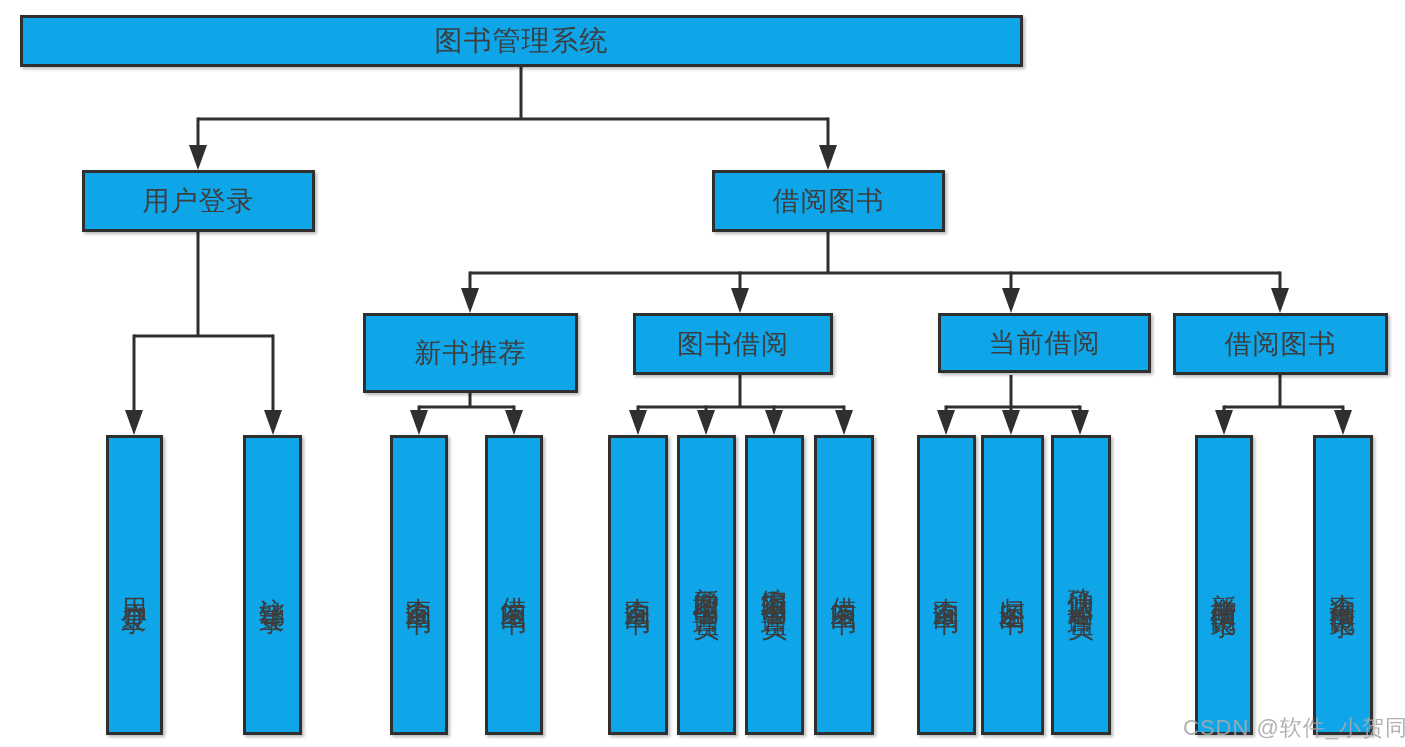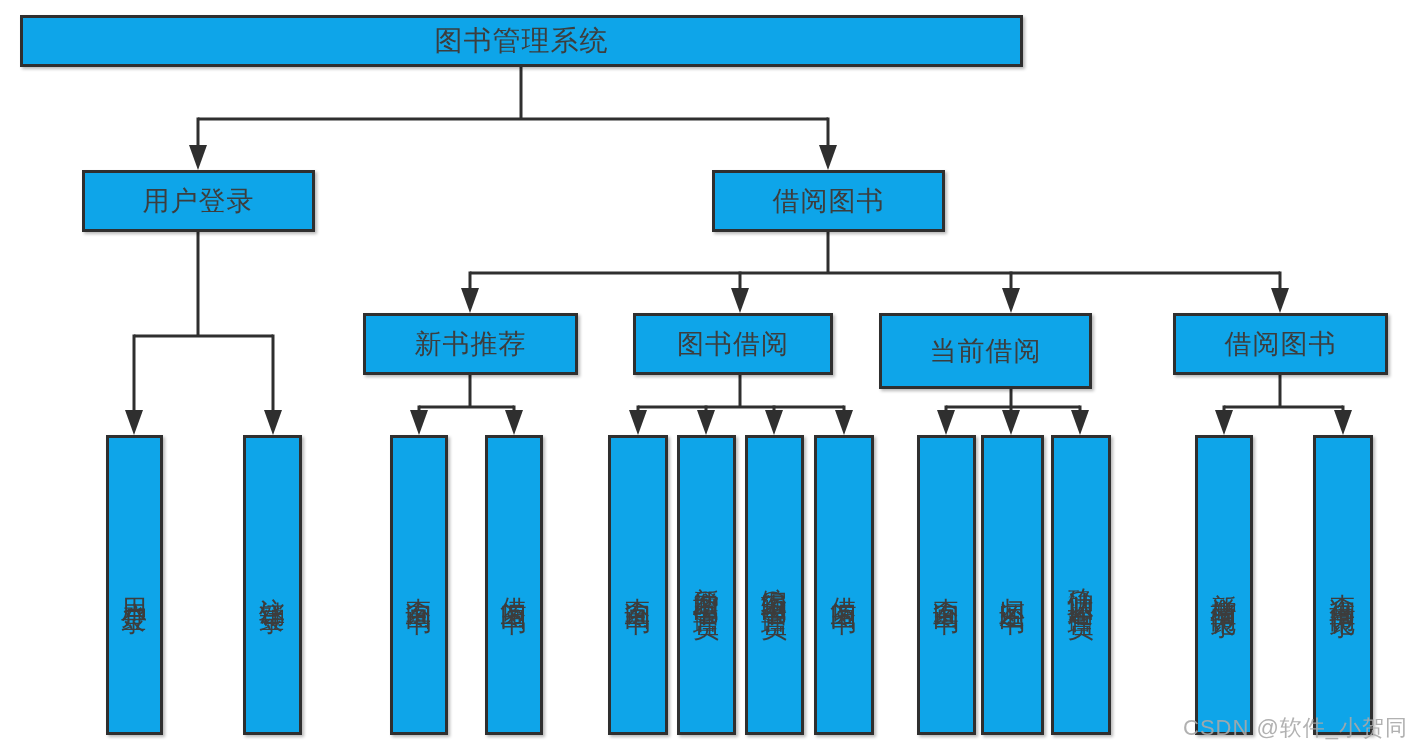--- a/index.html
+++ b/index.html
@@ -132,27 +132,27 @@
     <span>图书管理系统</span>
   </div>
 
   <div class="node hbox" style="left:82px; top:170px; width:233px; height:62px;">
     <span>用户登录</span>
   </div>
   <div class="node hbox" style="left:712px; top:170px; width:233px; height:62px;">
     <span>借阅图书</span>
   </div>
 
-  <div class="node hbox" style="left:363px; top:313px; width:215px; height:62px;text-align:right;">
+  <div class="node hbox" style="left:363px; top:313px; width:215px; height:80px;text-align:right;">
     <span>新书推荐</span>
   </div>
   <div class="node hbox" style="left:633px; top:313px; width:200px; height:62px;">
     <span>图书借阅</span>
   </div>
-  <div class="node hbox" style="left:879px; top:313px; width:213px; height:76px;">
+  <div class="node hbox" style="left:938px; top:313px; width:213px; height:60px;">
     <span>当前借阅</span>
   </div>
   <div class="node hbox" style="left:1173px; top:313px; width:215px; height:62px;">
     <span>借阅图书</span>
   </div>
 
   <div class="node vbox" style="left:106px; top:435px; width:57px; height:300px;">
     <span class="vtext">用户登录</span>
   </div>
   <div class="node vbox" style="left:243px; top:435px; width:59px; height:300px;">

